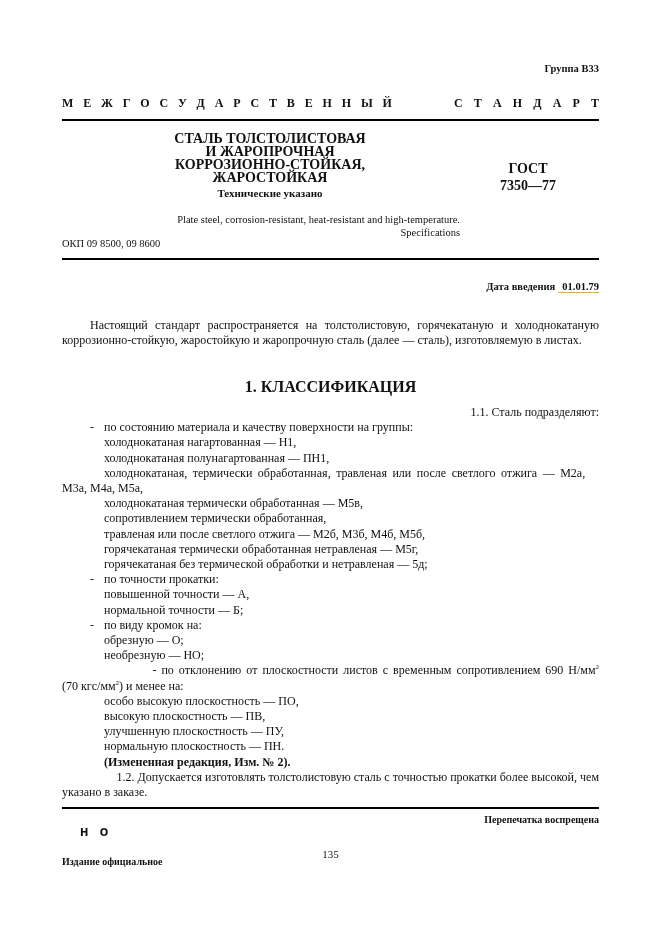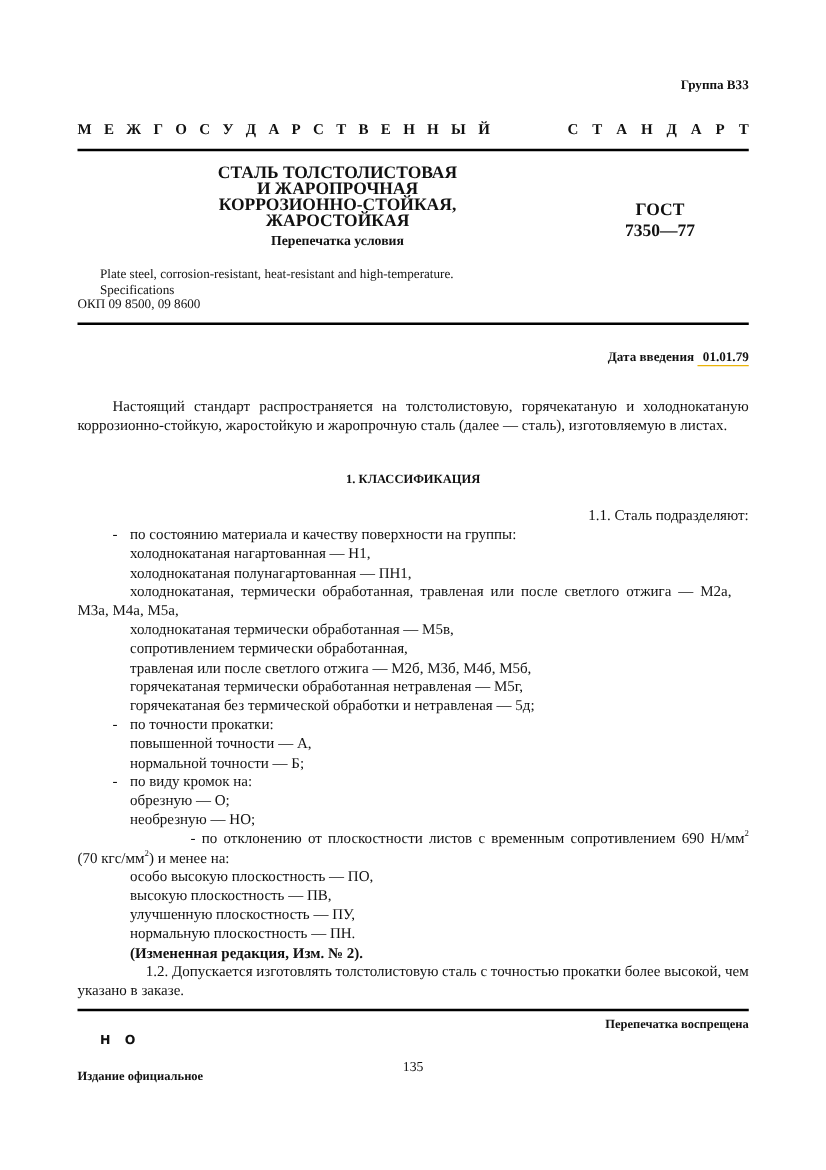--- a/index.html
+++ b/index.html
@@ -21,31 +21,31 @@
   .title-block {
     top: 132px; left: 120px; width: 300px; text-align: center;
     font-size: 14px; font-weight: bold; line-height: 13px;
   }
   .gost {
     top: 160px; left: 488px; width: 80px; text-align: center;
     font-size: 14px; font-weight: bold; line-height: 17px;
   }
   .subtitle { top: 187px; left: 120px; width: 300px; text-align: center; font-size: 11px; font-weight: bold; }
   .english {
-    top: 213px; left: 80px; width: 380px; text-align: left;
+    top: 213px; left: 80px; width: 380px; text-align: right;
     font-size: 10.5px; line-height: 13px;
   }
   .okp { top: 238px; left: 62px; font-size: 10.5px; }
   .date-intro { top: 281px; right: 62px; font-size: 10.5px; font-weight: bold; }
   .date-intro .val { border-bottom: 1px solid #eab308; padding: 0 0 0 4px; margin-left: 3px; }
   .body-text {
     font-size: 12px; line-height: 15px; left: 62px; width: 537px;
   }
   .p-indent { text-indent: 28px; text-align: justify; }
-  .section-h { top: 378px; left: 62px; width: 537px; text-align: center; font-size: 10px; font-weight: bold; }
+  .section-h { top: 378px; left: 62px; width: 537px; text-align: center; font-size: 16px; font-weight: bold; }
   .list { top: 405px; left: 62px; width: 537px; font-size: 12px; line-height: 15.2px; }
   .list .l { white-space: nowrap; }
   .list .i1 { padding-left: 28px; text-align: right; }
   .list .i2 { padding-left: 42px; }
   .list .dash { padding-left: 28px; }
   .list .dash span.d { display: inline-block; width: 14px; }
   sup { font-size: 7px; vertical-align: super; line-height: 0; }
   .footer-left { top: 814px; left: 62px; font-size: 10px; font-weight: bold; margin-top: 42px; }
   .footer-mark { top: 827px; left: 80px; font-size: 10px; font-weight: bold; font-family: "DejaVu Sans", sans-serif; letter-spacing: 4px; }
   .footer-right { top: 814px; right: 62px; font-size: 10px; font-weight: bold; }
@@ -92,21 +92,21 @@
 
 <div class="abs title-block">
   <div>СТАЛЬ ТОЛСТОЛИСТОВАЯ</div>
   <div>И ЖАРОПРОЧНАЯ</div>
   <div>КОРРОЗИОННО-СТОЙКАЯ, ЖАРОСТОЙКАЯ</div>
 </div>
 <div class="abs gost">
   <div>ГОСТ</div>
   <div>7350—77</div>
 </div>
-<div class="abs subtitle">Перепечатка условия</div>
+<div class="abs subtitle">Технические указано</div>
 <div class="abs english">
   <div>Plate steel, corrosion-resistant, heat-resistant and high-temperature.</div>
   <div>Specifications</div>
 </div>
 <div class="abs okp">ОКП 09 8500, 09 8600</div>
 <div class="rule" style="top:258px; left:62px; width:537px; height:2px;"></div>
 
 <div class="abs date-intro">
   <span>Дата введения</span><span class="val">01.01.79</span>
 </div>

